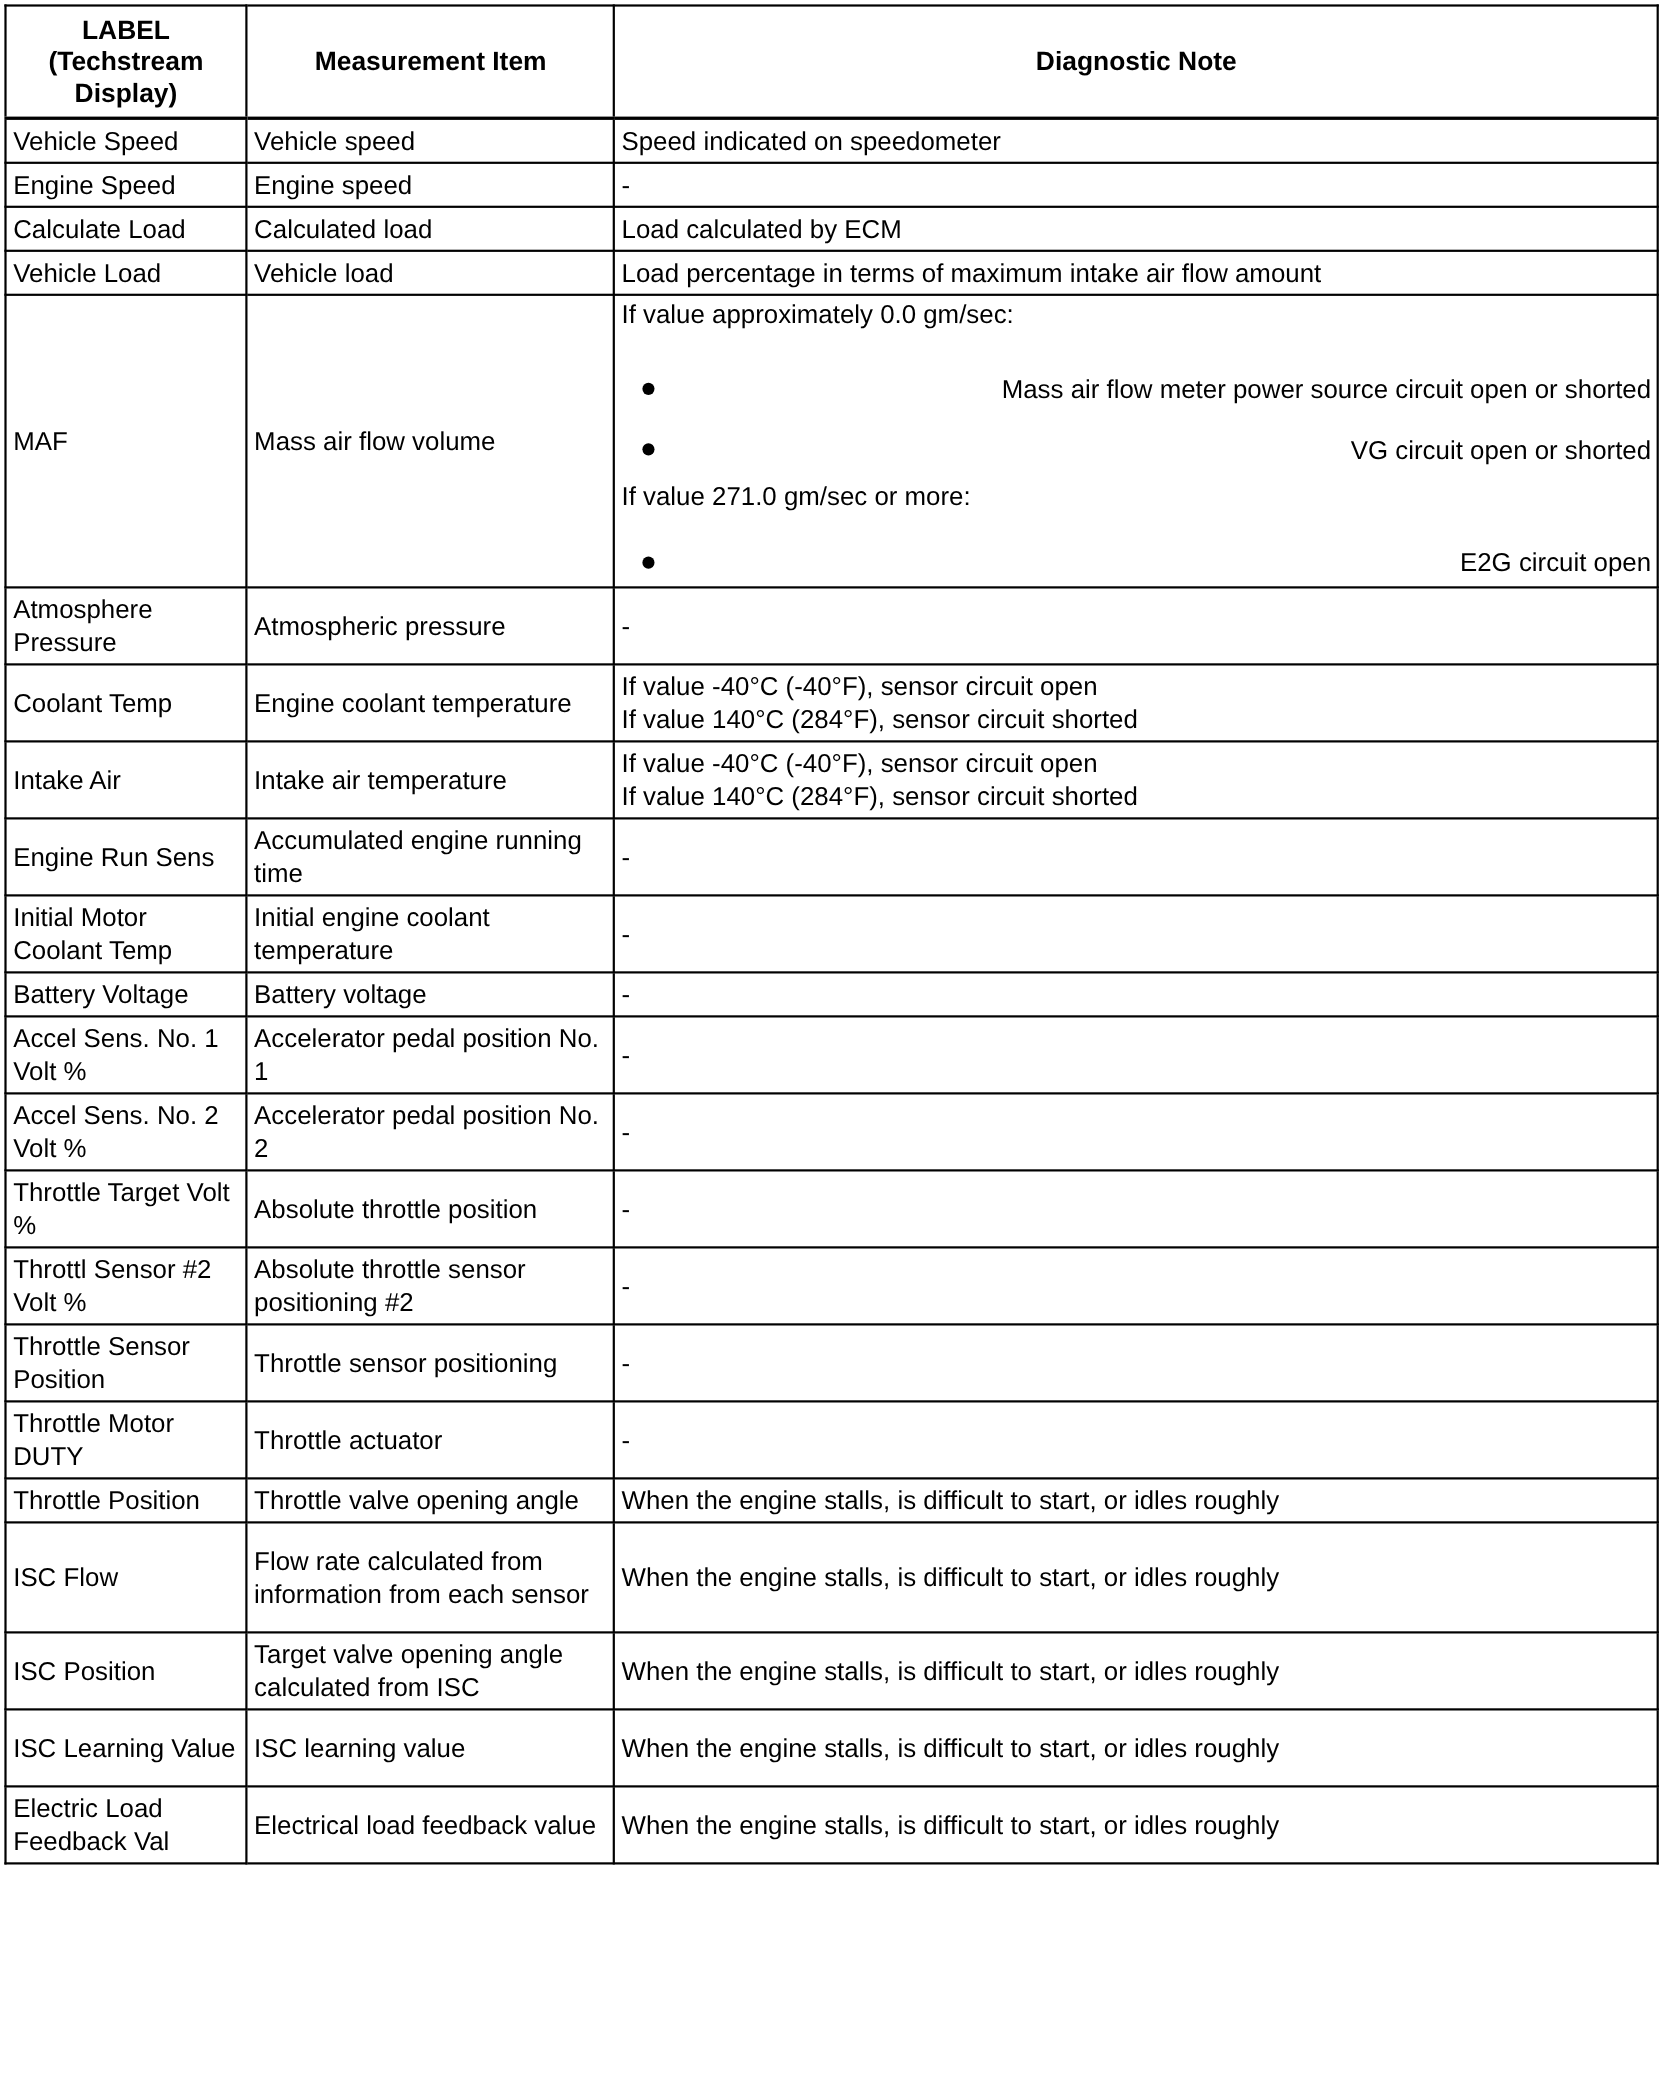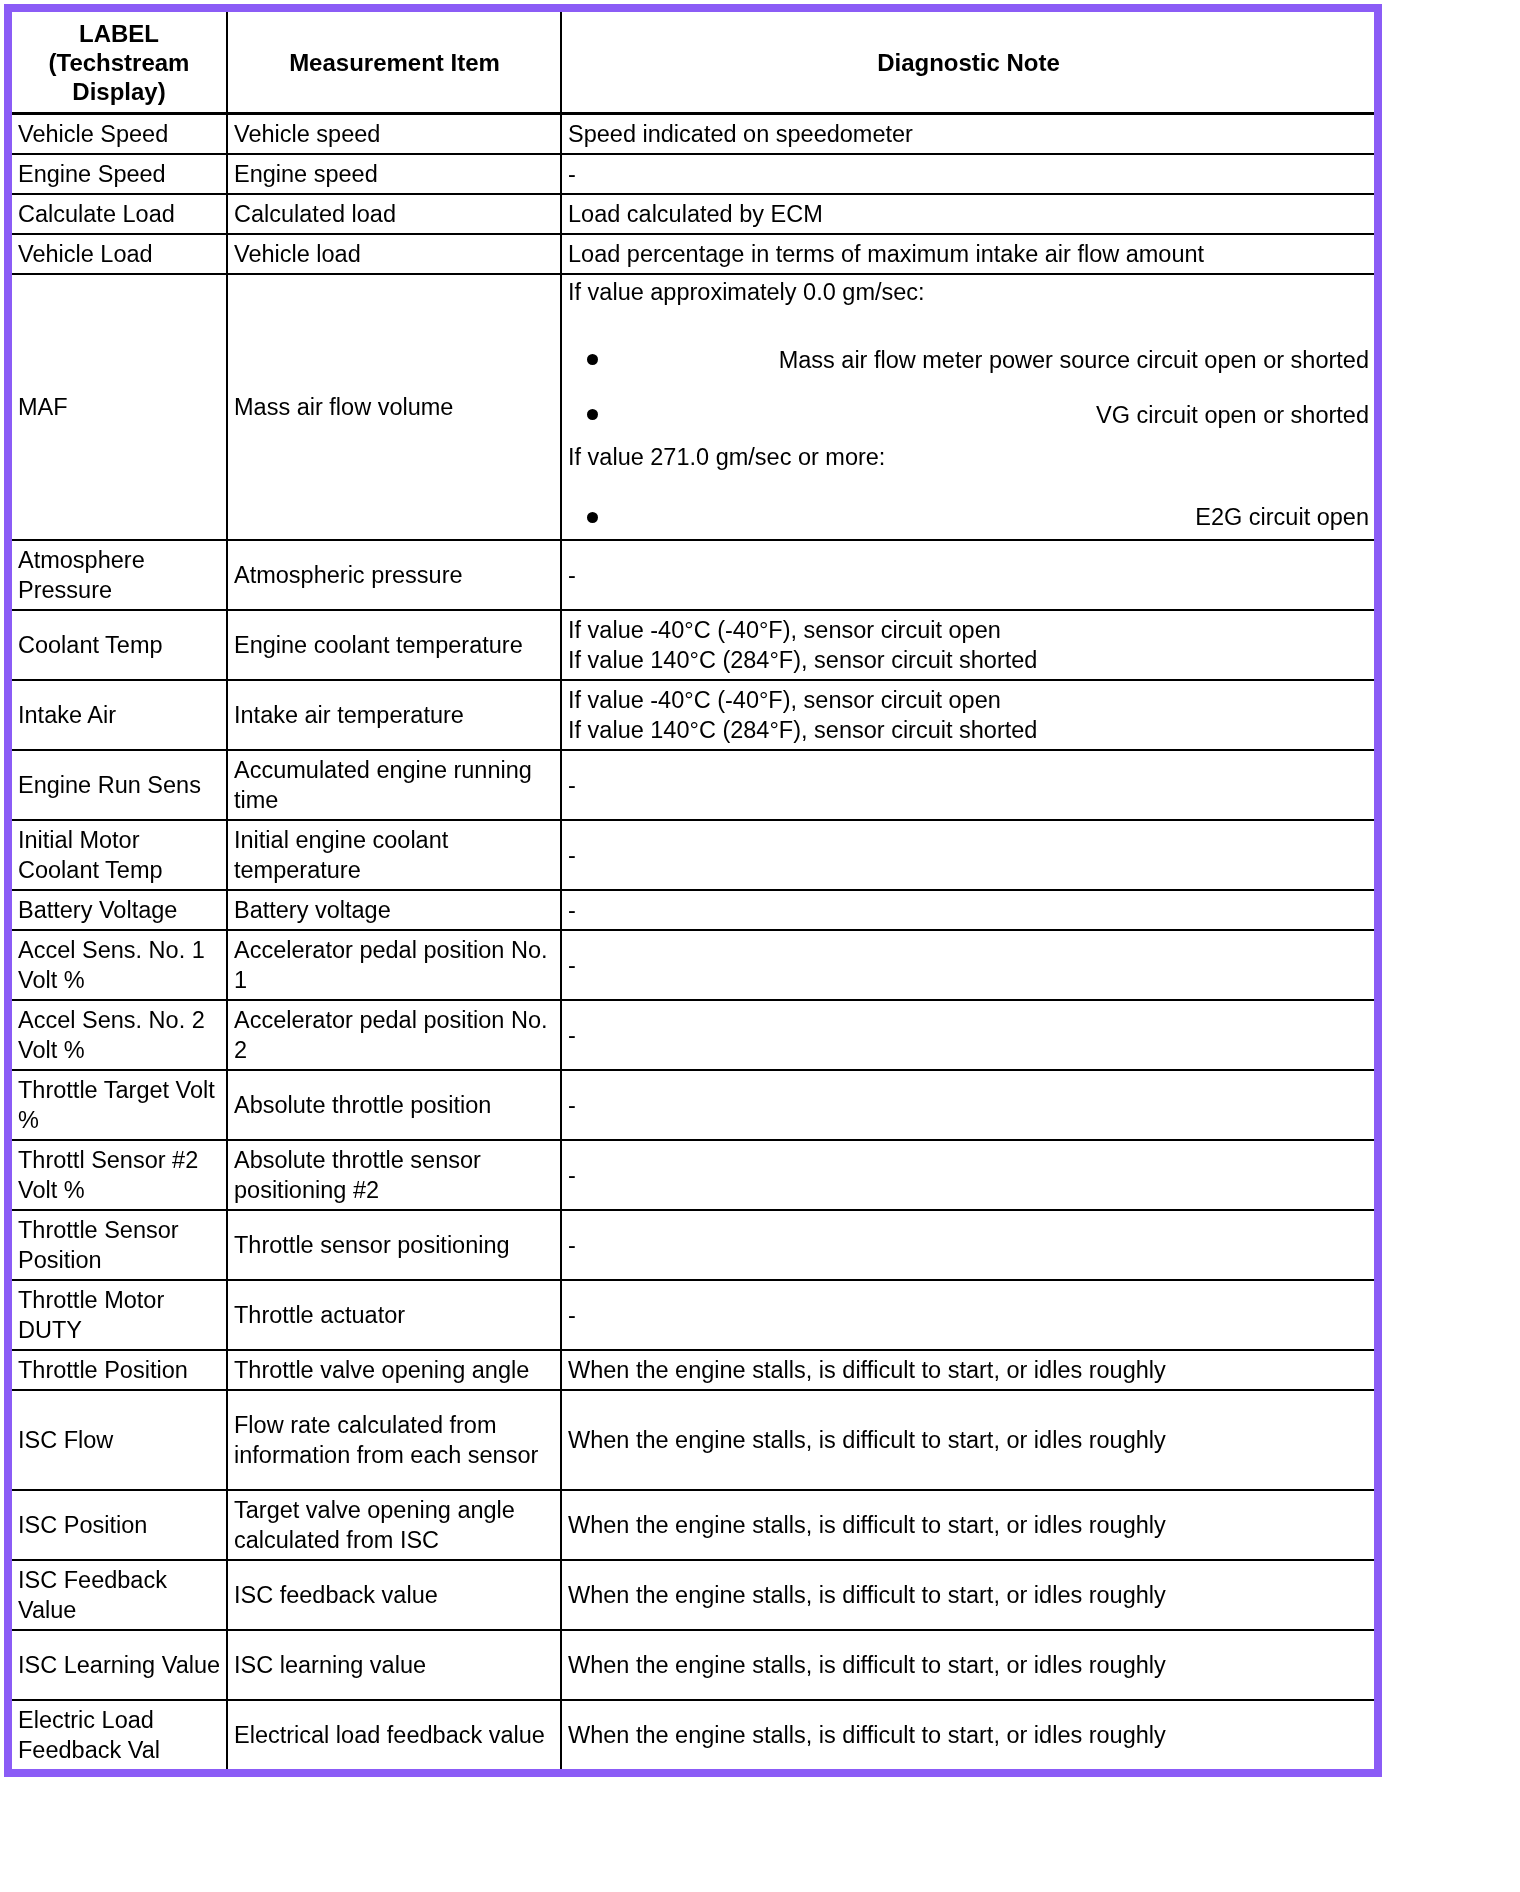--- a/index.html
+++ b/index.html
@@ -12,24 +12,24 @@
       height: 1892px;
       position: relative;
       font-family: "Liberation Sans", "DejaVu Sans", sans-serif;
       color: #000000;
       overflow: hidden;
     }
     table.data-table {
       position: absolute;
       left: 4px;
       top: 4px;
-      width: 1378px;
+      width: 1504px;
       border-collapse: collapse;
       table-layout: fixed;
-      border: 8px solid #8b5cf6;
+      border: 2px solid #8b5cf6;
     }
     table.data-table col.c1 { width: 219px; }
     table.data-table col.c2 { width: 334px; }
     table.data-table col.c3 { width: auto; }
     table.data-table th,
     table.data-table td {
       border: 2px solid #000;
       padding: 0 5px 0 6px;
       vertical-align: middle;
       font-size: 23.5px;
@@ -206,25 +206,20 @@
       <td>ISC Flow</td>
       <td>Flow rate calculated from information from each sensor</td>
       <td>When the engine stalls, is difficult to start, or idles roughly</td>
     </tr>
     <tr class="h2">
       <td>ISC Position</td>
       <td>Target valve opening angle calculated from ISC</td>
       <td>When the engine stalls, is difficult to start, or idles roughly</td>
     </tr>
     <tr class="h2">
-      <td>ISC Feedback Value</td>
-      <td>ISC feedback value</td>
-      <td>When the engine stalls, is difficult to start, or idles roughly</td>
-    </tr>
-    <tr class="h2">
       <td>ISC Learning Value</td>
       <td>ISC learning value</td>
       <td>When the engine stalls, is difficult to start, or idles roughly</td>
     </tr>
     <tr class="h2">
       <td>Electric Load Feedback Val</td>
       <td>Electrical load feedback value</td>
       <td>When the engine stalls, is difficult to start, or idles roughly</td>
     </tr>
   </tbody>

